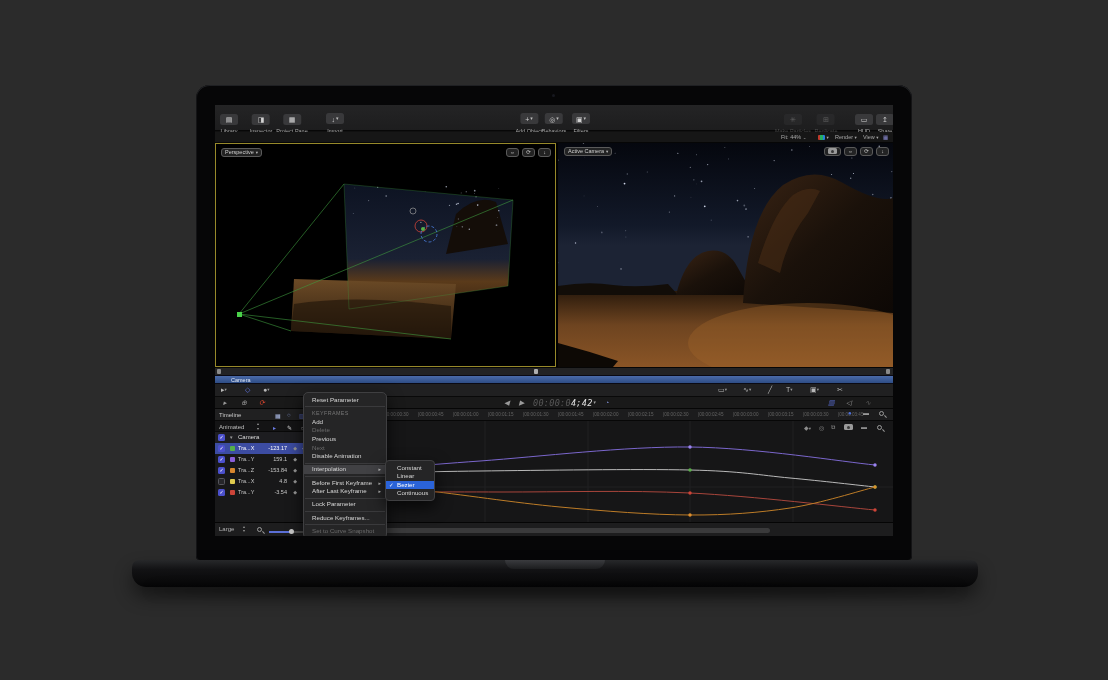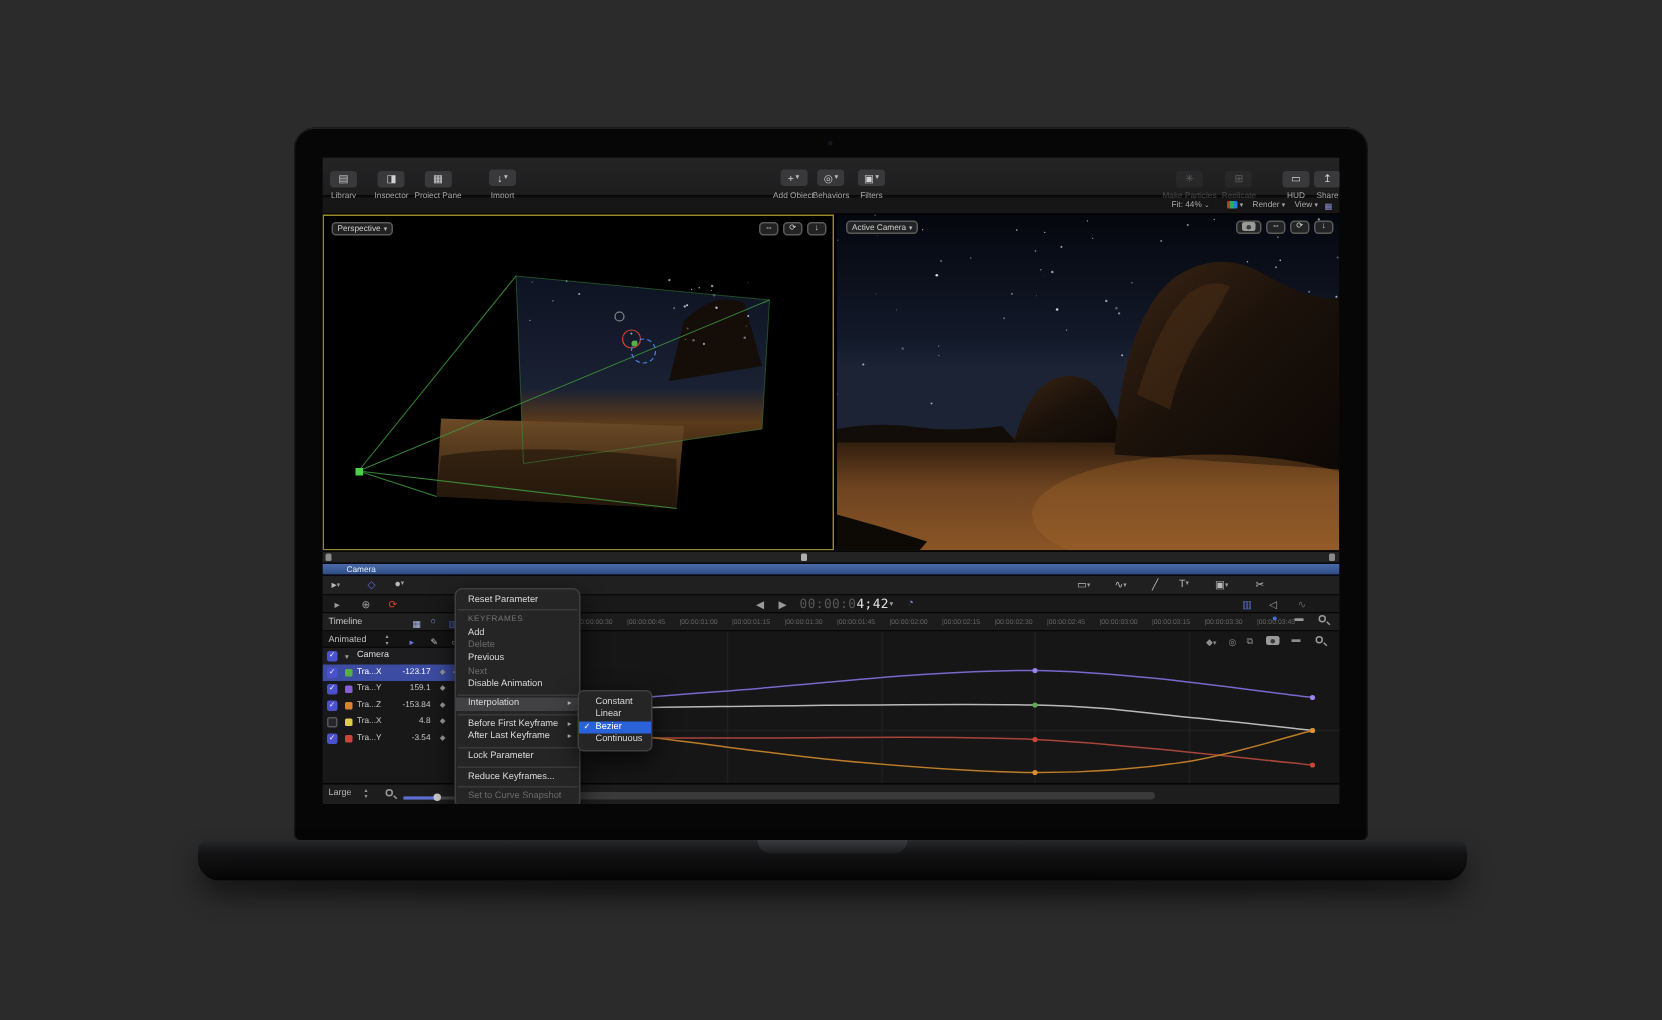--- a/index.html
+++ b/index.html
@@ -43,21 +43,21 @@
   
   .scrubber{position:absolute;left:0;top:262px;width:678px;height:8px;background:#232324;border-top:1px solid #060606;}
   .mark{position:absolute;top:1px;width:4px;height:5px;background:#8a8a8a;border-radius:1px;}
   .camerabar{position:absolute;left:0;top:270px;width:678px;height:9px;
              background:linear-gradient(#4a6aa8,#2e4d85);border-top:1px solid #0a0a14;border-bottom:1px solid #0a0a14;}
   .camerabar .lb{position:absolute;left:16px;top:1px;font-size:5.5px;color:#e2e9f8;}
   
   .toolbar2{position:absolute;left:0;top:279px;width:678px;height:13px;background:#202021;border-bottom:1px solid #090909;}
   .toolbar2 .ti{position:absolute;top:2px;font-size:7px;color:#b8b8b8;}
   .toolbar2 .chev{font-size:4.5px;color:#999;vertical-align:1px;}
-  .transport{position:absolute;left:0;top:292px;width:678px;height:12px;background:#191919;border-bottom:1px solid #060606;}
+  .transport{position:absolute;left:0;top:292px;width:678px;height:12px;background:#191919;border-bottom:1px solid #060606;font-style:italic;}
   .transport .ti{position:absolute;top:2px;font-size:7px;color:#9a9a9a;}
   .tc{position:absolute;left:318px;top:1px;font-family:"DejaVu Sans Mono",monospace;font-size:8.5px;letter-spacing:.3px;}
   .tc .dim{color:#585858;} .tc .lit{color:#e0e0e0;}
   
   .lpanel{position:absolute;left:0;top:304px;width:95px;height:113px;background:#181819;border-right:1px solid #050505;}
   .lp-tabs{position:absolute;left:0;top:0;width:95px;height:12px;background:#202021;border-bottom:1px solid #090909;}
   .lp-filter{position:absolute;left:0;top:12px;width:95px;height:11px;background:#141415;border-bottom:1px solid #090909;}
   .lp-rows{position:absolute;left:0;top:23px;width:95px;}
   .prow{position:relative;height:11px;line-height:11px;color:#c8c8c8;font-size:5.5px;}
   .prow.sel{background:#3c4ca2;color:#fff;}

